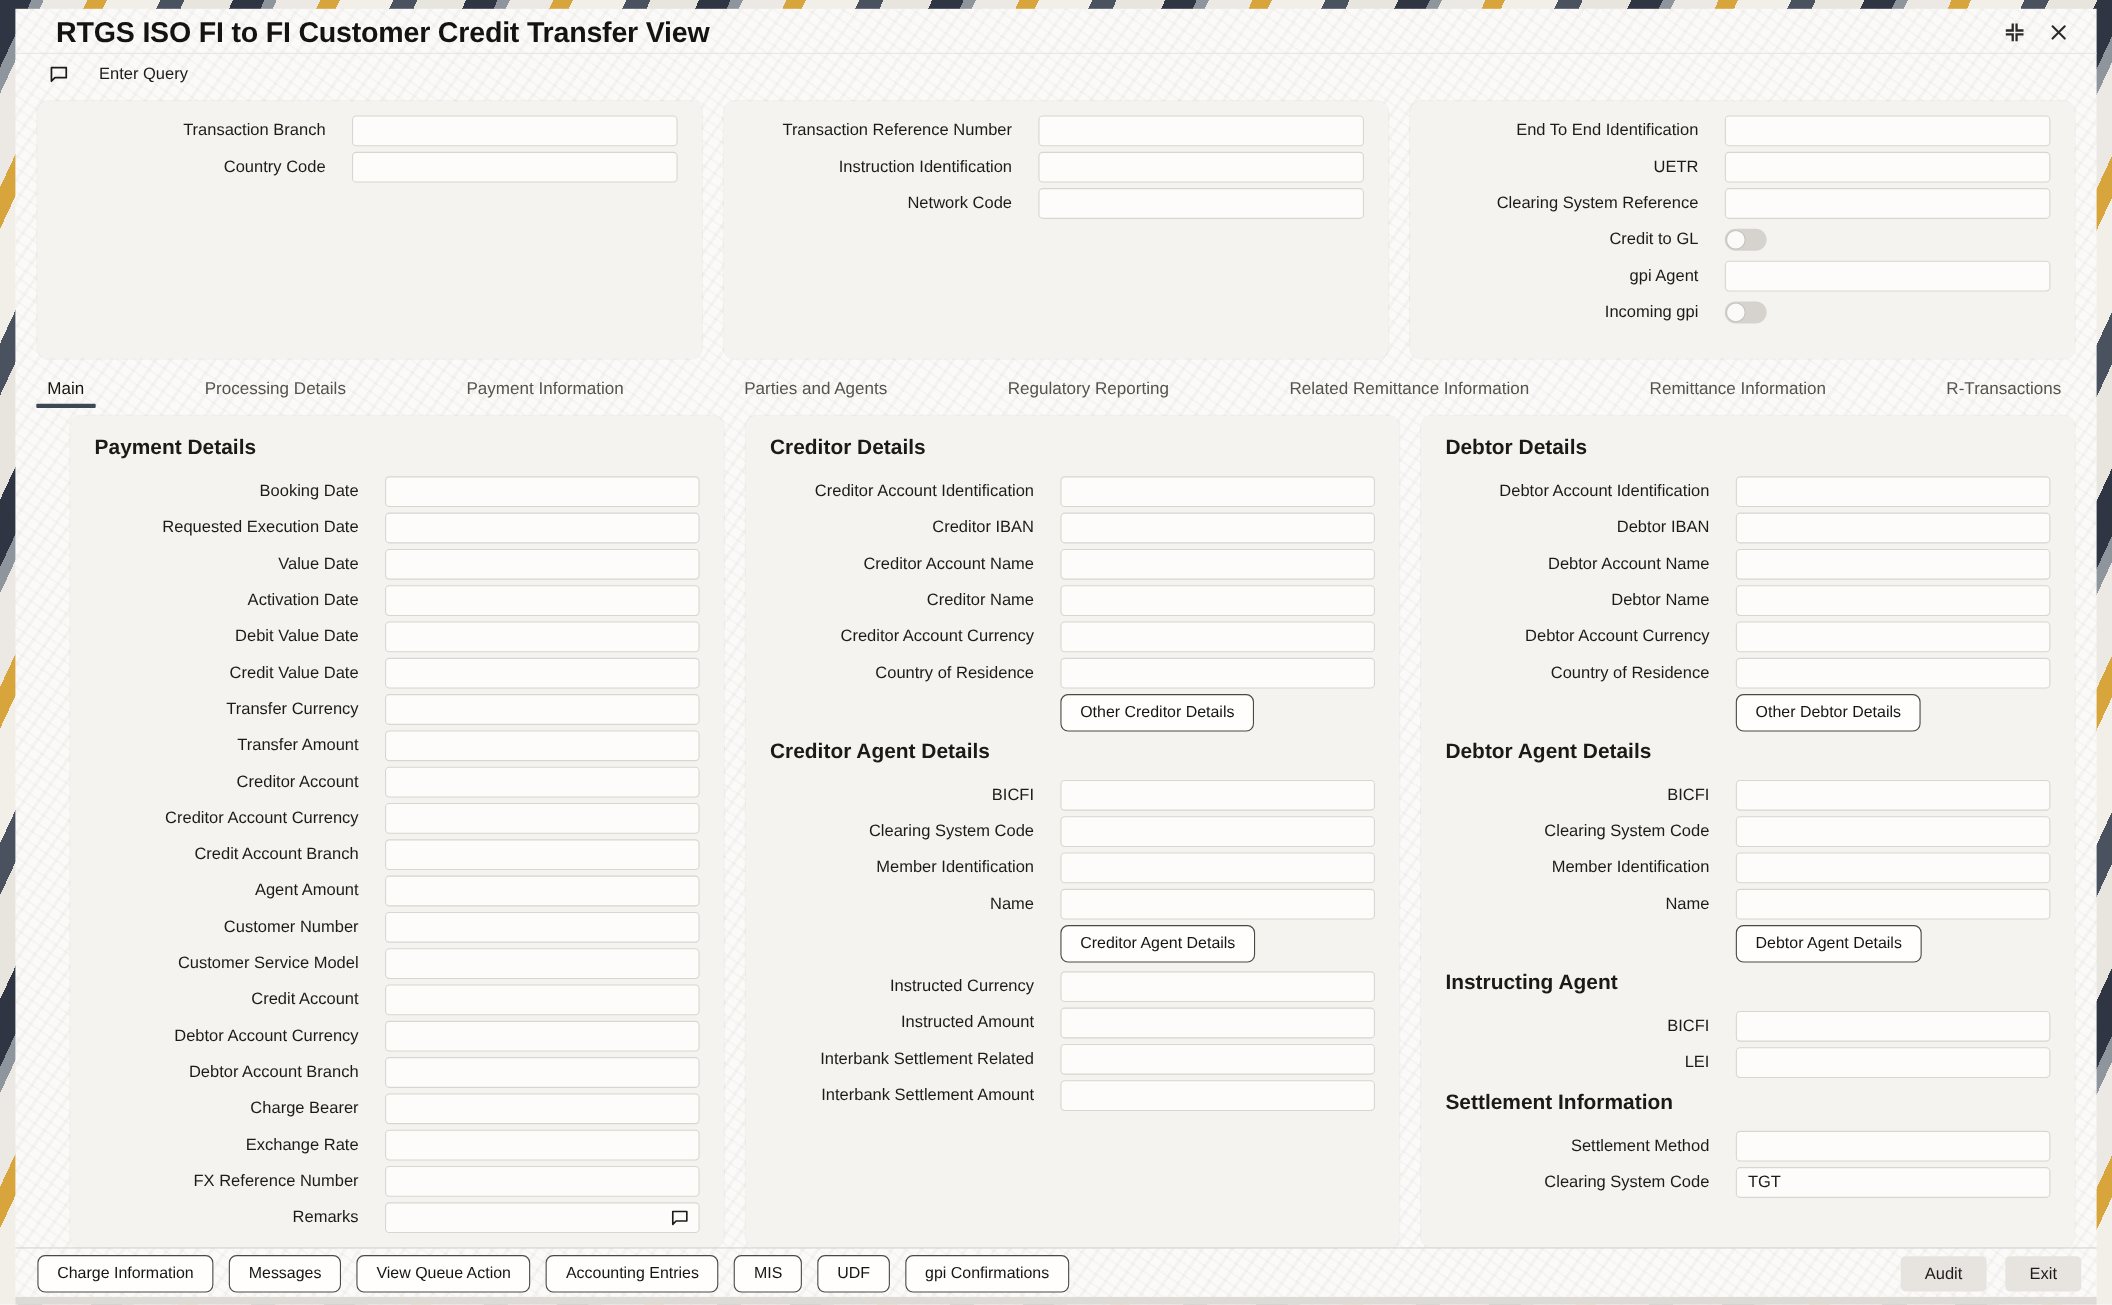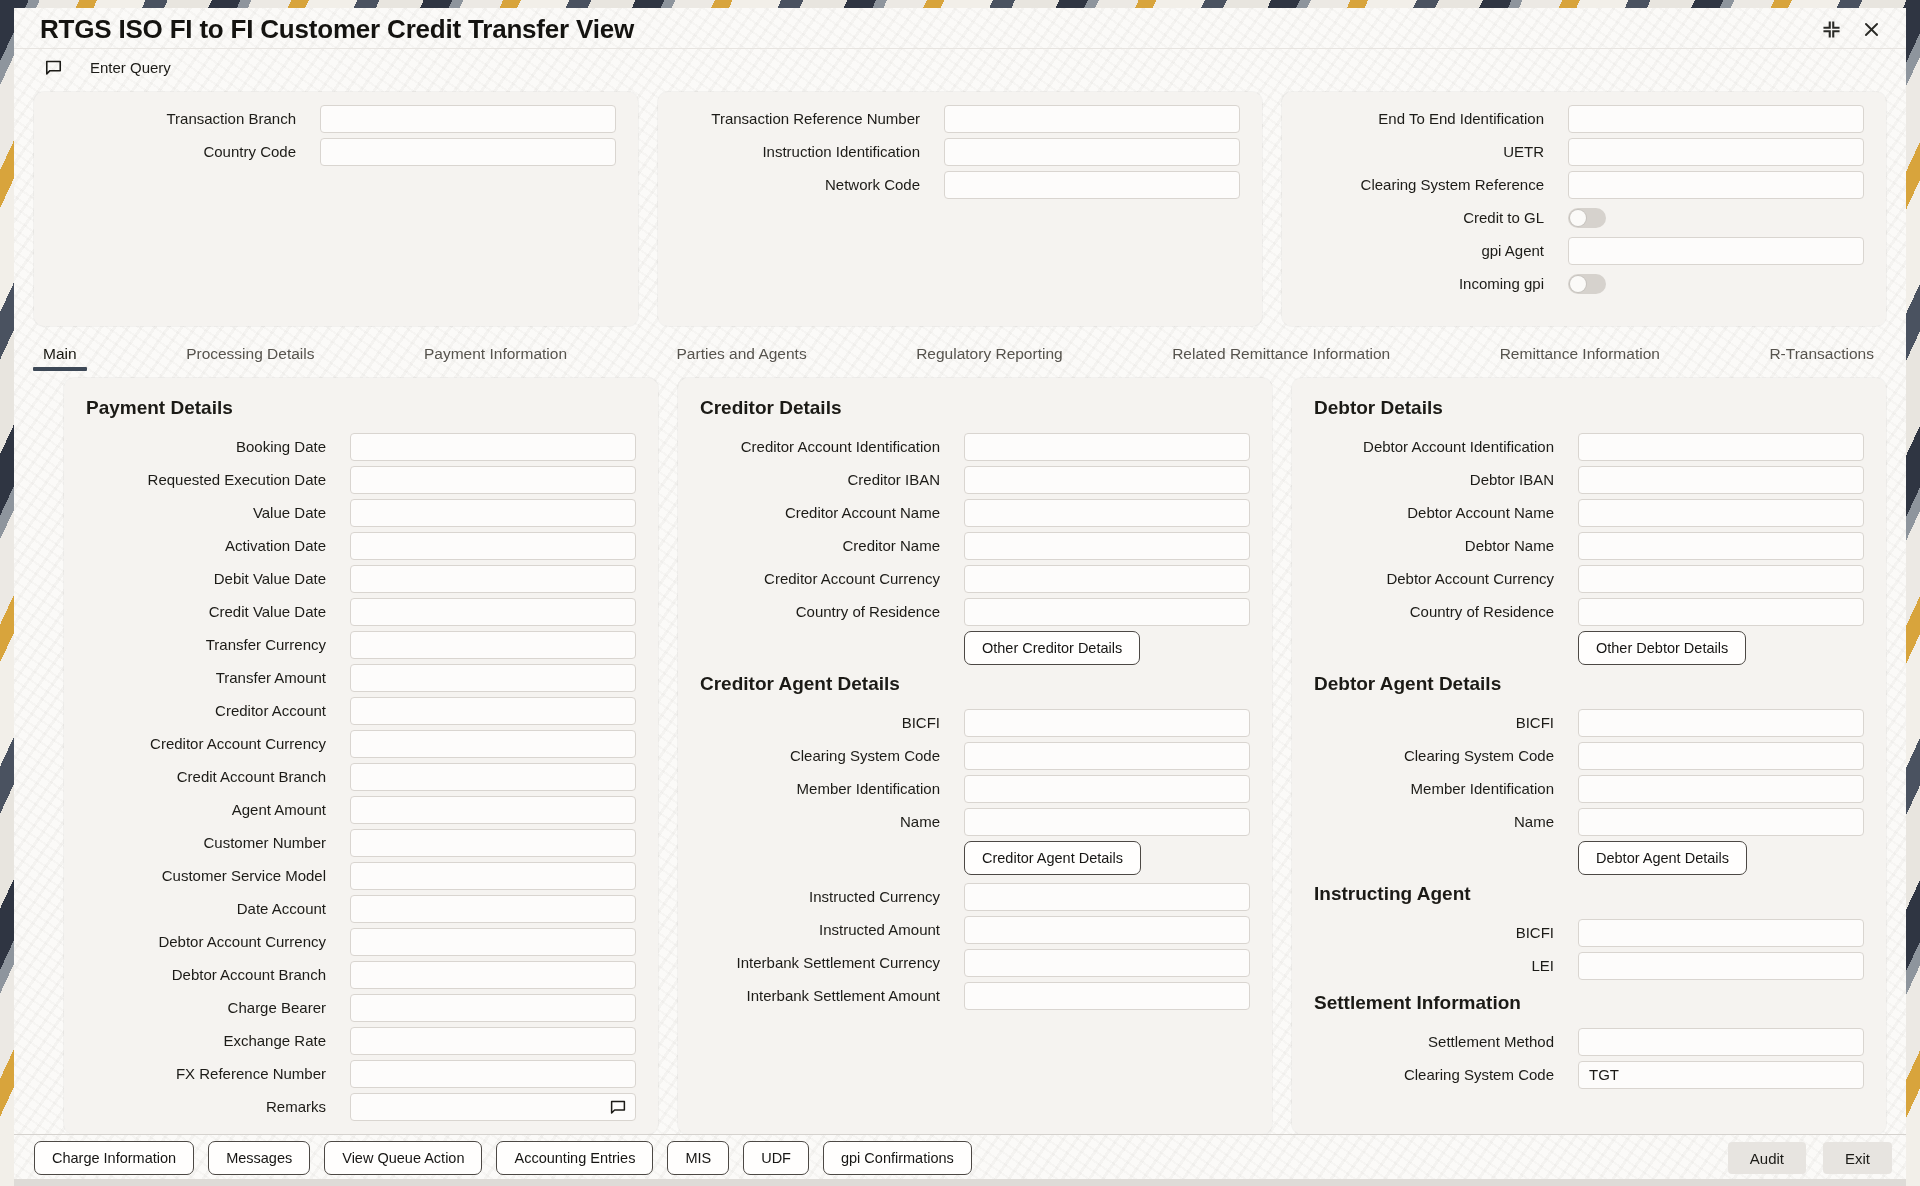--- a/index.html
+++ b/index.html
@@ -14,21 +14,21 @@
   }
   .window {
     position: absolute; left: 14px; right: 14px; top: 8px; bottom: 0;
     background-color: #fbfaf8;
     background-image:
       repeating-linear-gradient(125deg, rgba(120,115,105,0.05) 0 3px, rgba(0,0,0,0) 3px 11px),
       repeating-linear-gradient(35deg, rgba(120,115,105,0.04) 0 2px, rgba(0,0,0,0) 2px 9px);
     display: flex; flex-direction: column;
   }
   .titlebar { display: flex; align-items: center; justify-content: space-between; padding: 8px 22px 5px; height: 40px; }
-  .titlebar h1 { font-size: 26px; font-weight: 700; margin: 4px; color: #141310; letter-spacing: -0.2px; }
+  .titlebar h1 { font-size: 26px; font-weight: 700; margin: 15px; color: #141310; letter-spacing: -0.2px; }
   .win-controls { display: flex; align-items: center; gap: 14px; }
   .win-btn { width: 26px; height: 26px; display: flex; align-items: center; justify-content: center; cursor: pointer; }
   .divider { height: 1px; background: #e7e4e0; }
   .querybar { display: flex; align-items: center; gap: 27px; padding: 9px 0 8px 30px; font-size: 15px; height: 36px; cursor: pointer; }
   .cards { display: flex; gap: 20px; padding: 0 20px; }
   .top-cards { margin-top: 7px; }
   .card {
     background: #f5f3f0; border-radius: 10px;
     box-shadow: 0 0 0 1px rgba(0,0,0,0.035);
     padding: 13px 22px; flex: 1 1 0;
@@ -273,21 +273,21 @@
           <label class="flabel">Customer Number</label>
           <input class="finput" style="">
         </div>
 
         <div class="row">
           <label class="flabel">Customer Service Model</label>
           <input class="finput" style="">
         </div>
 
         <div class="row">
-          <label class="flabel">Date Account</label>
+          <label class="flabel">Credit Account</label>
           <input class="finput" style="">
         </div>
 
         <div class="row">
           <label class="flabel">Debtor Account Currency</label>
           <input class="finput" style="">
         </div>
 
         <div class="row">
           <label class="flabel">Debtor Account Branch</label>
@@ -388,21 +388,21 @@
           <label class="flabel">Instructed Currency</label>
           <input class="finput" style="">
         </div>
 
         <div class="row">
           <label class="flabel">Instructed Amount</label>
           <input class="finput" style="">
         </div>
 
         <div class="row">
-          <label class="flabel">Interbank Settlement Currency</label>
+          <label class="flabel">Interbank Settlement Related</label>
           <input class="finput" style="">
         </div>
 
         <div class="row">
           <label class="flabel">Interbank Settlement Amount</label>
           <input class="finput" style="">
         </div>
 
     </section>
 

